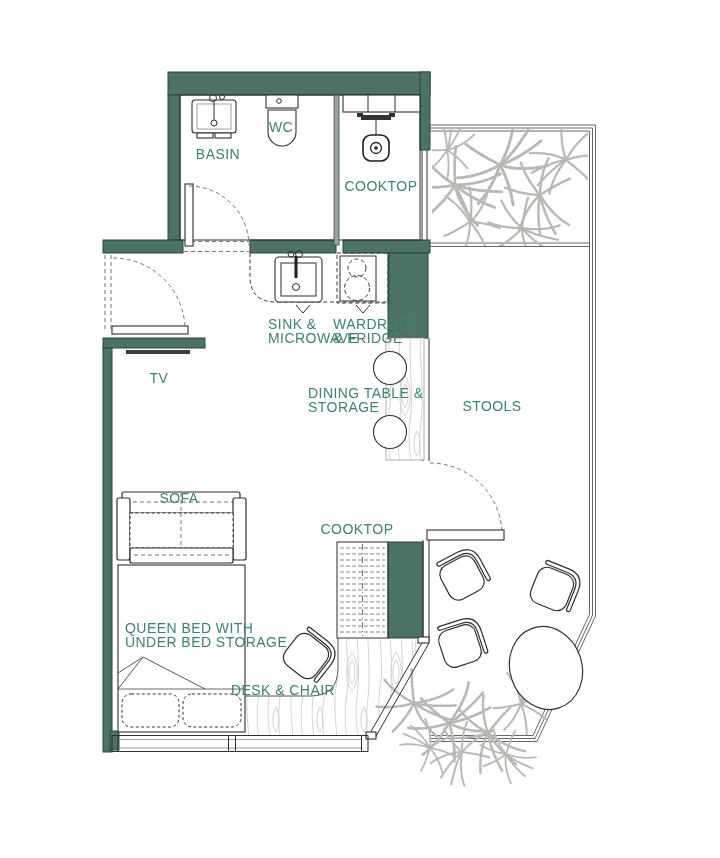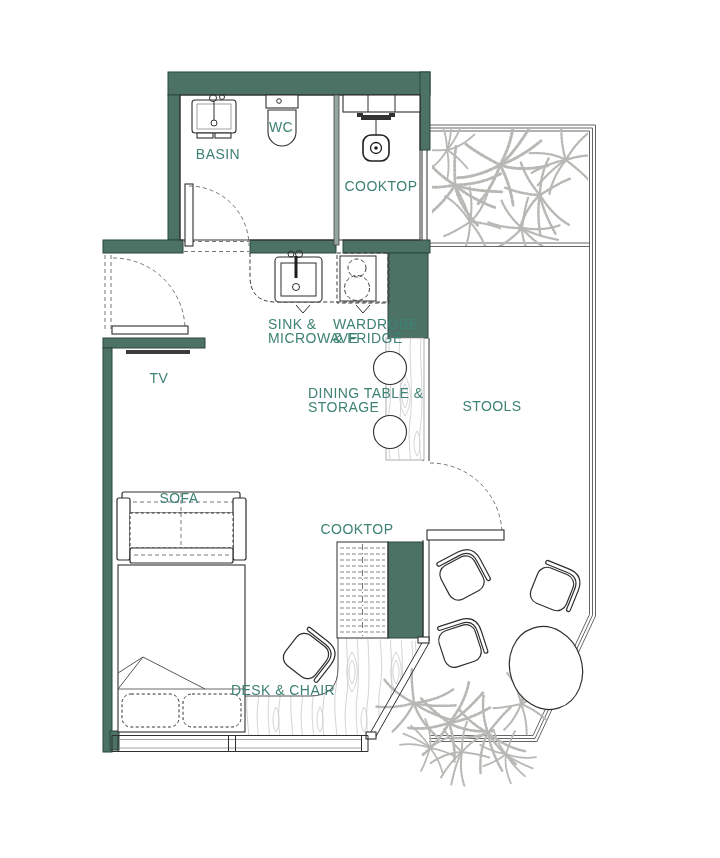--- a/index.html
+++ b/index.html
@@ -297,14 +297,18 @@
     <span style="display:block">&amp; FRIDGE</span>
   </div>
   <div class="lbl c" style="left:159px;top:372px"><span>TV</span></div>
   <div class="lbl" style="left:308px;top:387px">
     <span style="display:block">DINING TABLE &amp;</span>
     <span style="display:block">STORAGE</span>
   </div>
   <div class="lbl c" style="left:492px;top:400px"><span>STOOLS</span></div>
   <div class="lbl c" style="left:179px;top:492px"><span>SOFA</span></div>
   <div class="lbl c" style="left:357px;top:523px"><span>COOKTOP</span></div>
+  <div class="lbl" style="left:125px;top:622px">
+    <span style="display:block">QUEEN BED WITH</span>
+    <span style="display:block">UNDER BED STORAGE</span>
+  </div>
   <div class="lbl c" style="left:283px;top:684px"><span>DESK &amp; CHAIR</span></div>
 </div>
 
 </body></html>

